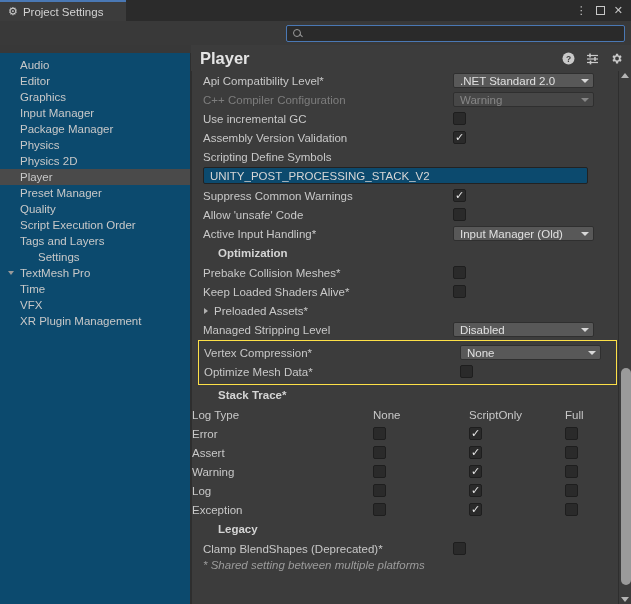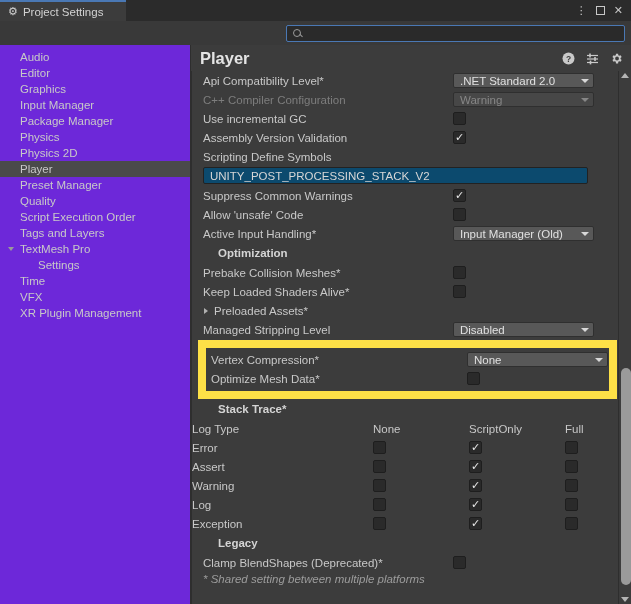--- a/index.html
+++ b/index.html
@@ -80,24 +80,25 @@
     flex: 1; background: transparent; border: none; outline: none;
     color: #c4c4c4; font-family: inherit; font-size: 11.5px;
   }
 
   
   .body { display: flex; height: 559px; }
 
   
   .sidebar {
     width: 191px;
-    background: #6d28d9;
+    background: #0c4a6e;
     border-right: 1px solid #2e2e2e;
     padding-top: 4px;
     position: relative;
+    margin-top: 8px;
   }
   .side-item {
     height: 16px;
     display: flex; align-items: center;
     padding-left: 20px;
     font-size: 11.5px;
     color: #c8c8c8;
     white-space: nowrap;
   }
   .side-item.selected { background: #4a4a4a; }
@@ -227,21 +228,21 @@
   }
   .fold-arrow {
     width: 0; height: 0;
     border-left: 4.5px solid #b0b0b0;
     border-top: 3.5px solid transparent;
     border-bottom: 3.5px solid transparent;
   }
 
   
   .highlight-box {
-    border: 8px solid #fde047;
+    border: 1px solid #fde047;
     margin: 1px 0 0 6px;
     width: 419px;
     padding: 2px 0 3px 0;
   }
   .highlight-box .row { padding-left: 5px; }
   .highlight-box .row .lbl { width: 256px; }
 
   
   .st-head, .st-row {
     height: 19px; display: flex; align-items: center;
@@ -340,26 +341,26 @@
       </div>
       <div class="side-item">
         <span>Quality</span>
       </div>
       <div class="side-item">
         <span>Script Execution Order</span>
       </div>
       <div class="side-item">
         <span>Tags and Layers</span>
       </div>
+      <div class="side-item child">
+        <span>Settings</span>
+      </div>
       <div class="side-item has-arrow">
         <span class="side-arrow open"></span>
         <span>TextMesh Pro</span>
-      </div>
-      <div class="side-item child">
-        <span>Settings</span>
       </div>
       <div class="side-item">
         <span>Time</span>
       </div>
       <div class="side-item">
         <span>VFX</span>
       </div>
       <div class="side-item">
         <span>XR Plugin Management</span>
       </div>

